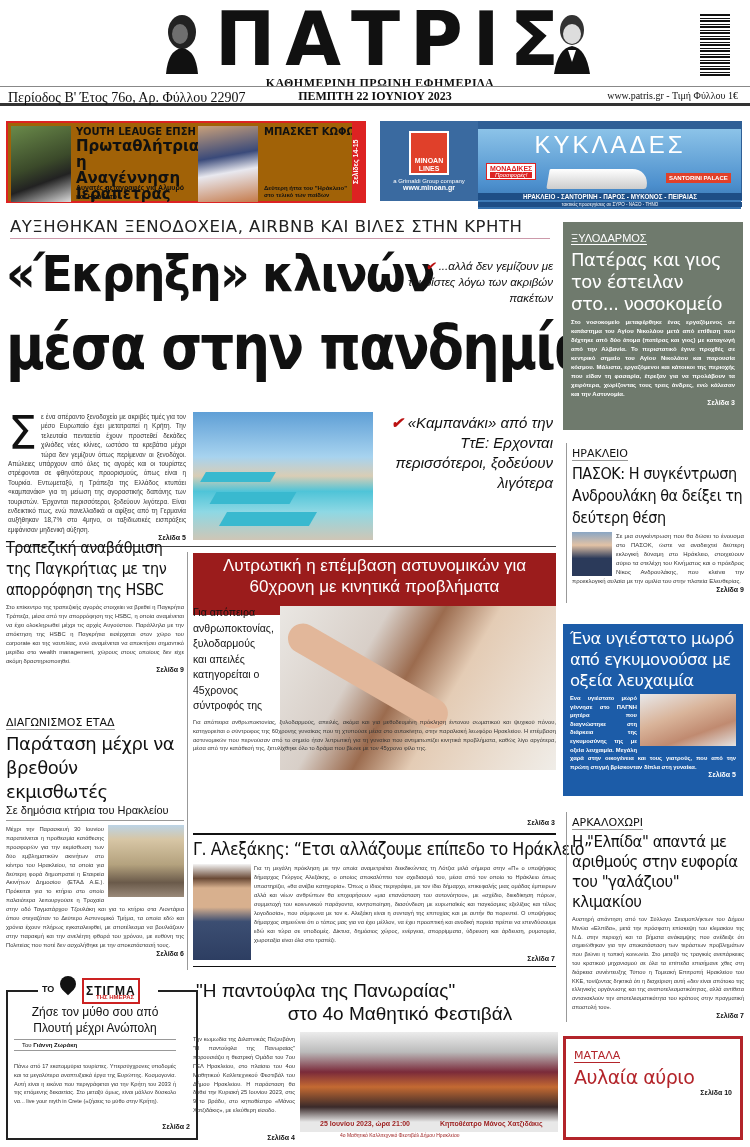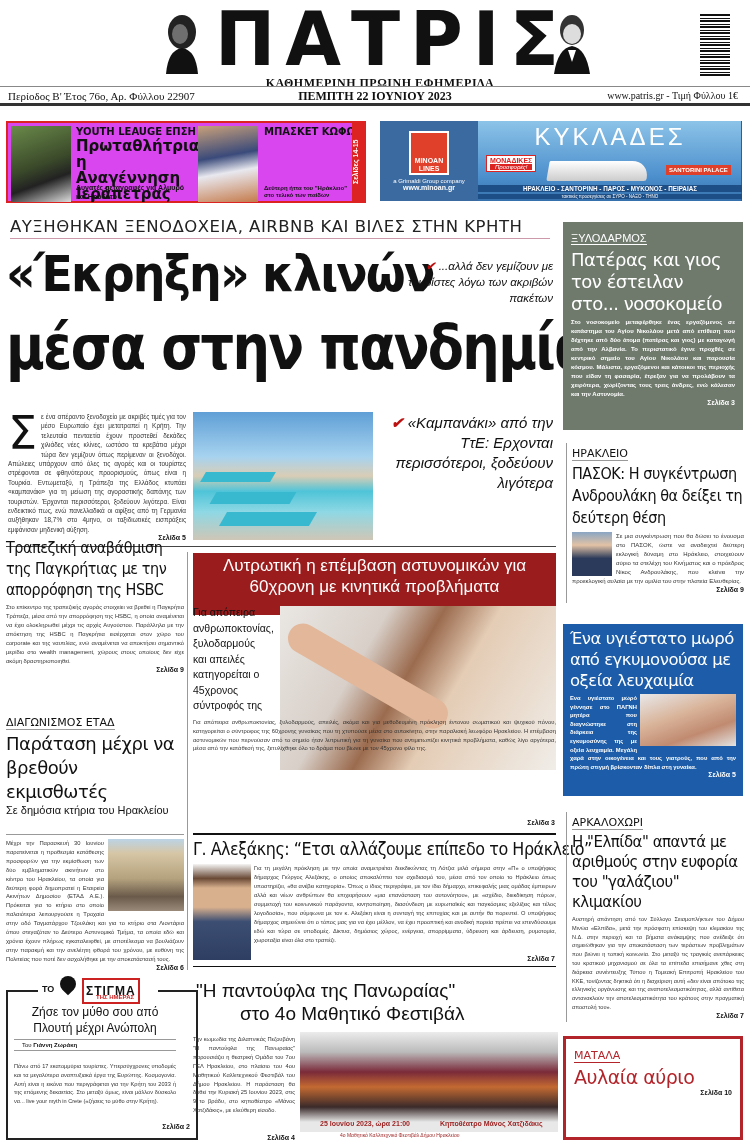--- a/index.html
+++ b/index.html
@@ -4,32 +4,32 @@
 <style>
 *{box-sizing:border-box;margin:0;padding:0}
 body{width:750px;height:1147px;background:#fff;font-family:"Liberation Sans",sans-serif;color:#111;position:relative;overflow:hidden}
 .abs{position:absolute}
 .masthead{left:0;top:0;width:750px;height:90px}
 .logo{position:absolute;left:215px;top:2px;width:330px;text-align:center;font-family:"DejaVu Sans",sans-serif;font-weight:900;font-size:72px;letter-spacing:10px;line-height:74px;transform:scaleY(1.05)}
 .subtitle{position:absolute;left:230px;top:76px;width:300px;text-align:center;font-family:"Liberation Serif",serif;font-size:12px;font-weight:bold;letter-spacing:.5px}
 .portrait{position:absolute;width:44px;height:64px;top:10px}
 .barcode{position:absolute;left:700px;top:14px;width:30px;height:62px;background:repeating-linear-gradient(0deg,#111 0 2px,#fff 2px 3px,#111 3px 4px,#fff 4px 6px)}
 .dateline{left:0;top:86px;width:750px;height:20px;border-top:1px solid #888;border-bottom:3px solid #333;font-family:"Liberation Serif",serif;font-size:11px}
-.dateline .l{position:absolute;left:8px;top:3px;font-size:11px}
+.dateline .l{position:absolute;left:8px;top:3px;font-size:14px}
 .dateline .c{position:absolute;left:0;width:750px;top:2px;text-align:center;font-weight:bold;font-size:12px}
 .dateline .r{position:absolute;right:12px;top:3px;font-size:10px}
-.sportbox{left:6px;top:121px;width:360px;height:82px;border:2px solid #d22;background:#d946ef}
+.sportbox{left:6px;top:121px;width:360px;height:82px;border:2px solid #d22;background:#a16207}
 .sportbox .img{position:absolute;width:60px;height:76px;top:3px}
 .sportbox .kick{position:absolute;font-weight:bold;font-size:10px;font-family:"DejaVu Sans",sans-serif}
 .sportbox .hd{position:absolute;font-weight:900;font-size:15px;line-height:16px;font-family:"DejaVu Sans",sans-serif}
 .sportbox .sb{position:absolute;font-size:7px;font-weight:bold;line-height:9px}
 .sportbox .side{position:absolute;right:0;top:0;width:12px;height:78px;background:#d22;color:#fff;font-size:7px;font-weight:bold;writing-mode:vertical-rl;transform:rotate(180deg);text-align:center}
 .ad{left:380px;top:121px;width:362px;height:80px;background:#2f5f96}
 .ad .left{position:absolute;left:0;top:0;width:98px;height:80px;background:#3a6aa0;color:#fff;text-align:center}
-.ad .right{position:absolute;left:98px;top:0;width:263px;height:80px;background:linear-gradient(#8cc3e8,#4c8fcd 70%,#3570ac)}
+.ad .right{position:absolute;left:98px;top:8px;width:263px;height:80px;background:linear-gradient(#8cc3e8,#4c8fcd 70%,#3570ac)}
 .kicker{font-family:"DejaVu Sans",sans-serif}
 .headline{font-family:"DejaVu Sans",sans-serif;letter-spacing:-.5px}
 .body{font-size:6.4px;line-height:9.4px;color:#333;text-align:justify}
 .page{font-weight:bold;font-size:7px;text-align:right;color:#111}
 .vline{position:absolute;background:#999;width:1px}
 </style>
 </head>
 <body>
 
 <div class="abs masthead">
@@ -132,21 +132,21 @@
 <div class="abs" style="left:6px;top:538px;width:178px">
   <div class="headline" style="font-size:15.5px;line-height:21px;transform:scaleX(.93);transform-origin:left;width:192px">Τραπεζική αναβάθμιση της Παγκρήτιας με την απορρόφηση της HSBC</div>
   <p class="body" style="font-size:5.8px;line-height:9px;margin-top:2px">Στο επίκεντρο της τραπεζικής αγοράς στοιχείει να βρεθεί η Παγκρήτια Τράπεζα, μέσα από την απορρόφηση της HSBC, η οποία αναμένεται να έχει ολοκληρωθεί μέχρι τις αρχές Αυγούστου. Παράλληλα με την απόκτηση της HSBC η Παγκρήτια εισέρχεται στον χώρο του corporate και της ναυτιλίας, ενώ αναμένεται να αποκτήσει σημαντικό μερίδιο στο wealth management, χώρους στους οποίους δεν είχε ακόμη δραστηριοποιηθεί.</p>
   <div class="page">Σελίδα 9</div>
 </div>
 <div class="vline" style="left:187px;top:552px;height:418px"></div>
 
 <div class="abs" style="left:6px;top:712px;width:178px">
   <div class="kicker" style="font-size:11px;border-bottom:1px solid #999;display:inline-block">ΔΙΑΓΩΝΙΣΜΟΣ ΕΤΑΔ</div>
   <div class="headline" style="font-size:18px;line-height:24px;margin-top:2px">Παράταση μέχρι να βρεθούν εκμισθωτές</div>
-  <div style="font-size:11px;border-bottom:1px solid #999;padding-bottom:18px">Σε δημόσια κτήρια του Ηρακλείου</div>
+  <div style="font-size:11px;border-bottom:1px solid #999;padding-bottom:4px">Σε δημόσια κτήρια του Ηρακλείου</div>
   <div style="float:right;width:76px;height:72px;margin:4px 0 2px 4px;background:linear-gradient(180deg,#bcd4e6 0,#d7c6a5 20%,#b4a27e 55%,#6a5a4a 80%,#9a8a7a)"></div>
   <p class="body" style="font-size:5.8px;line-height:8.9px;margin-top:4px">Μέχρι την Παρασκευή 30 Ιουνίου παρατείνεται η προθεσμία κατάθεσης προσφορών για την εκμίσθωση των δύο εμβληματικών ακινήτων στο κέντρο του Ηρακλείου, τα οποία για δεύτερη φορά δημοπρατεί η Εταιρεία Ακινήτων Δημοσίου (ΕΤΑΔ Α.Ε.). Πρόκειται για το κτήριο στο οποίο παλαιότερα λειτουργούσε η Τροχαία στην οδό Ταγματάρχου Τζουλάκη και για το κτήριο στα Λιοντάρια όπου στεγαζόταν το Δεύτερο Αστυνομικό Τμήμα, τα οποία εδώ και χρόνια έχουν πλήρως εγκαταλειφθεί, με αποτέλεσμα να βουλιάζουν στην παρακμή και την ανελέητη φθορά του χρόνου, με ευθύνη της Πολιτείας που ποτέ δεν ασχολήθηκε με την αποκατάστασή τους.</p>
   <div class="page">Σελίδα 6</div>
 </div>
 
 <div class="abs" style="left:6px;top:990px;width:192px;height:150px;border:2px solid #222;border-top:none">
   <div style="position:absolute;left:0;top:0;width:30px;border-top:2px solid #222"></div>
   <div style="position:absolute;right:0;top:0;width:38px;border-top:2px solid #222"></div>
   <div style="position:absolute;left:34px;top:-6px;font-size:9px;font-weight:bold">ΤΟ</div>
   <div style="position:absolute;left:52px;top:-14px;width:16px;height:16px;background:#111;border-radius:50% 50% 50% 0;transform:rotate(-45deg)"></div>
@@ -172,21 +172,21 @@
 <div class="abs page" style="left:480px;top:819px;width:75px">Σελίδα 3</div>
 <div class="abs" style="left:193px;top:833px;width:363px;height:2px;background:#111"></div>
 
 <div class="abs headline" style="left:193px;top:838px;width:380px;font-size:17px;line-height:22px;transform:scaleX(.94);transform-origin:left;white-space:nowrap">Γ. Αλεξάκης: “Ετσι αλλάζουμε επίπεδο το Ηράκλειο”</div>
 <div class="abs" style="left:193px;top:864px;width:58px;height:96px;background:linear-gradient(180deg,#f4f4f4 0,#6a4a36 15%,#d8b08e 25%,#d8b08e 45%,#3c4e72 60%,#2d3e62 100%)"></div>
 <p class="abs body" style="left:254px;top:864px;width:302px;font-size:5.7px;line-height:9px">Για τη μεγάλη πρόκληση με την οποία αναμετριέται διεκδικώντας τη Λότζια μιλά σήμερα στην «Π» ο υποψήφιος δήμαρχος Γιώργος Αλεξάκης, ο οποίος αποκαλύπτει τον σχεδιασμό του, μέσα από τον οποίο το Ηράκλειο όπως υποστηρίζει, «θα ανέβει κατηγορία». Όπως ο ίδιος περιγράφει, με τον ίδιο δήμαρχο, επικεφαλής μιας ομάδας έμπειρων αλλά και νέων ανθρώπων θα επιχειρήσουν «μια επανάσταση του αυτονόητου», με «σχέδιο, διεκδίκηση πόρων, συμμετοχή του κοινωνικού παράγοντα, κινητοποίηση, διασύνδεση με ευρωπαϊκές και παγκόσμιες εξελίξεις και τέλος λογοδοσία», που σύμφωνα με τον κ. Αλεξάκη είναι η συνταγή της επιτυχίας και με αυτήν θα πορευτεί. Ο υποψήφιος δήμαρχος σημειώνει ότι ο τόπος μας για να έχει μέλλον, να έχει προοπτική και ανοδική πορεία πρέπει να επενδύσουμε εδώ και τώρα σε υποδομές. Δίκτυα, δημόσιος χώρος, ενέργεια, απορρίμματα, ύδρευση και άρδευση, ρυμοτομία, χωροταξία είναι όλα στο τραπέζι.</p>
 <div class="abs page" style="left:480px;top:955px;width:75px">Σελίδα 7</div>
 <div class="abs" style="left:193px;top:966px;width:363px;height:1px;background:#111"></div>
 
 <div class="abs" style="left:196px;top:980px;width:360px;font-size:19px;line-height:22px">"Η παντούφλα της Πανωραίας"</div>
-<div class="abs" style="left:240px;top:1003px;width:320px;text-align:left;font-size:19px;line-height:22px">στο 4ο Μαθητικό Φεστιβάλ</div>
+<div class="abs" style="left:240px;top:1003px;width:320px;text-align:center;font-size:19px;line-height:22px">στο 4ο Μαθητικό Φεστιβάλ</div>
 <p class="abs body" style="left:193px;top:1035px;width:102px;font-size:5.7px;line-height:8.9px">Την κωμωδία της Διλαπνικάς Πεζουβάνη "Η παντούφλα της Πανωραίας" παρουσιάζει η θεατρική Ομάδα του 7ου ΓΕΛ Ηρακλείου, στο πλαίσιο του 4ου Μαθητικού Καλλιτεχνικού Φεστιβάλ του Δήμου Ηρακλείου. Η παράσταση θα δοθεί την Κυριακή 25 Ιουνίου 2023, στις 9 το βράδυ, στο κηποθέατρο «Μάνος Χατζιδάκις», με ελεύθερη είσοδο.</p>
 <div class="abs page" style="left:230px;top:1134px;width:65px">Σελίδα 4</div>
 <div class="abs" style="left:300px;top:1032px;width:258px;height:100px;background:linear-gradient(180deg,#ececec 0,#bbb 20%,#7a2a3a 40%,#c46a32 55%,#3a2a2a 75%,#e8e8e8 90%)"></div>
 <div class="abs" style="left:320px;top:1120px;color:#9b1c1c;font-size:7px;font-weight:bold">25 Ιουνίου 2023, ώρα 21:00</div>
 <div class="abs" style="left:440px;top:1120px;color:#9b1c1c;font-size:7px;font-weight:bold">Κηποθέατρο Μάνος Χατζιδάκις</div>
 <div class="abs" style="left:340px;top:1132px;color:#9b1c1c;font-size:5px">4ο Μαθητικό Καλλιτεχνικό Φεστιβάλ Δήμου Ηρακλείου</div>
 
 <div class="abs" style="left:563px;top:624px;width:180px;height:172px;background:#1c5ca8;color:#fff;padding:4px 7px">
   <div class="headline" style="font-size:16.5px;line-height:21px">Ένα υγιέστατο μωρό από εγκυμονούσα με οξεία λευχαιμία</div>
   <div style="float:right;width:96px;height:52px;margin:3px 0 2px 3px;background:linear-gradient(160deg,#e8e8ea 0,#d9b49a 40%,#c08a70 70%,#e3e3e3)"></div>

